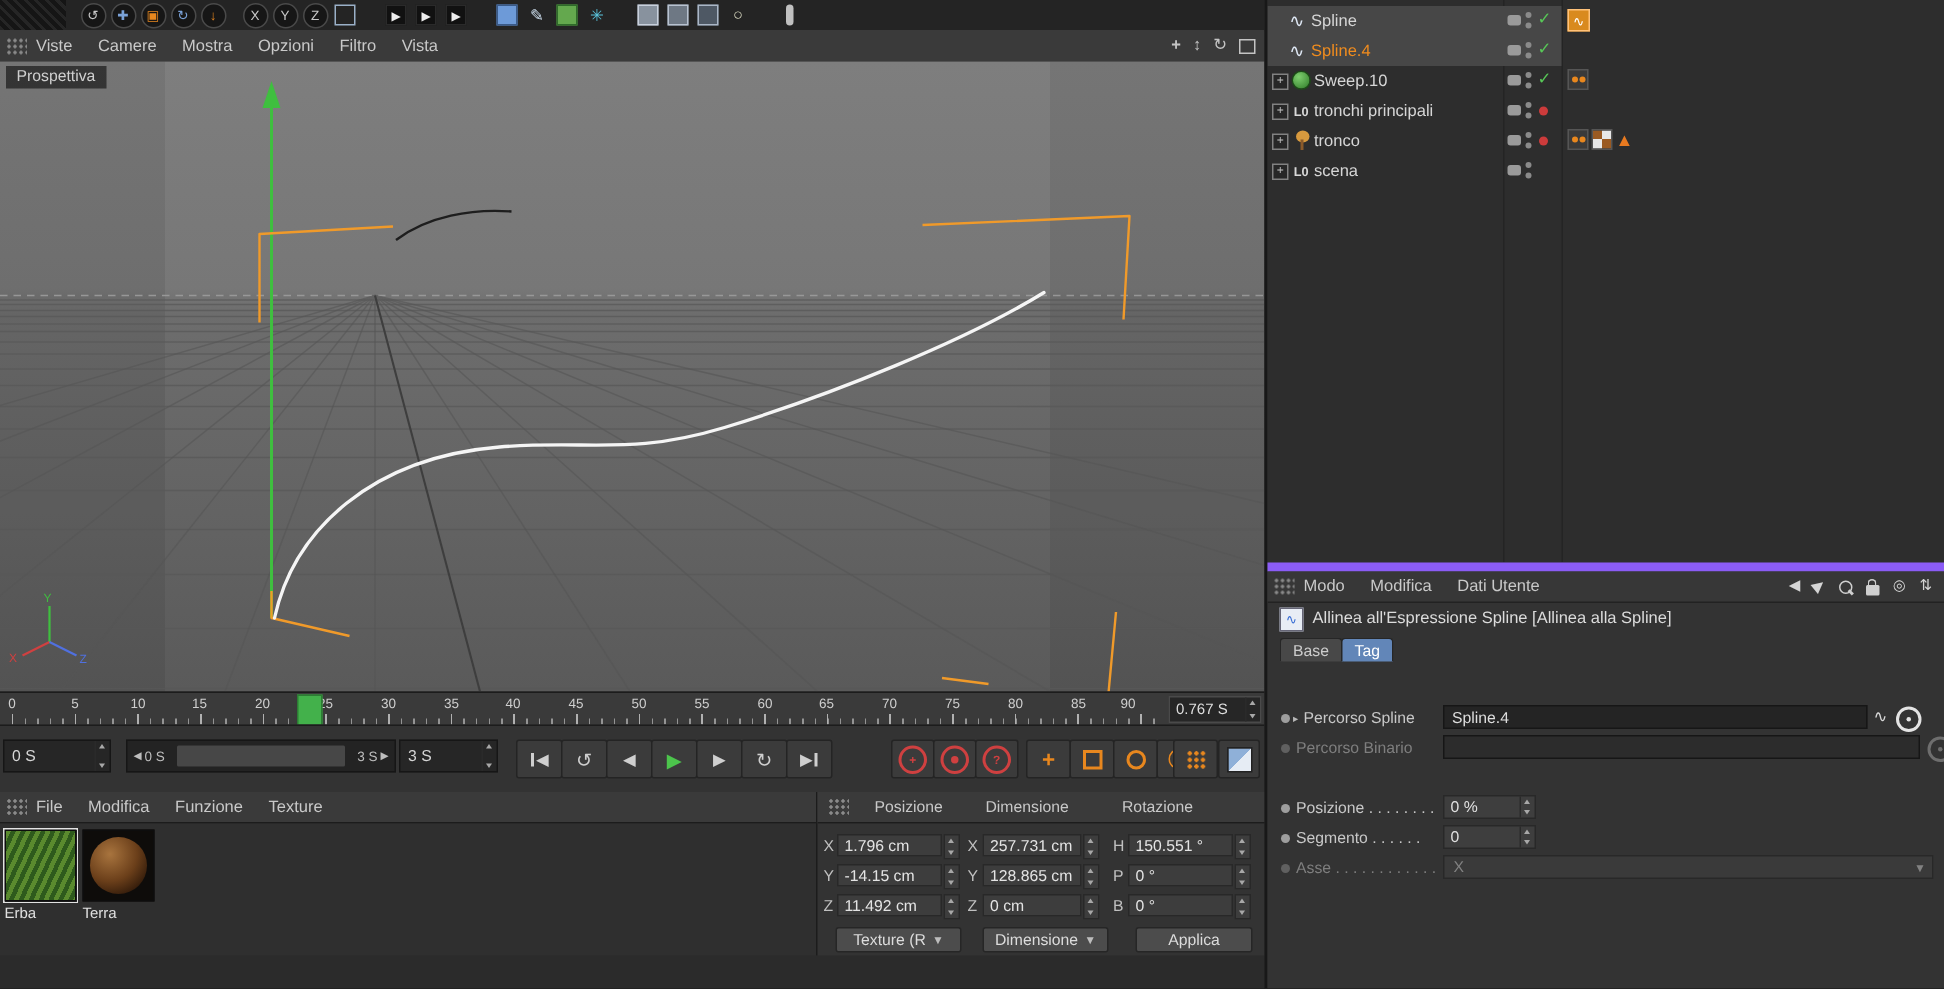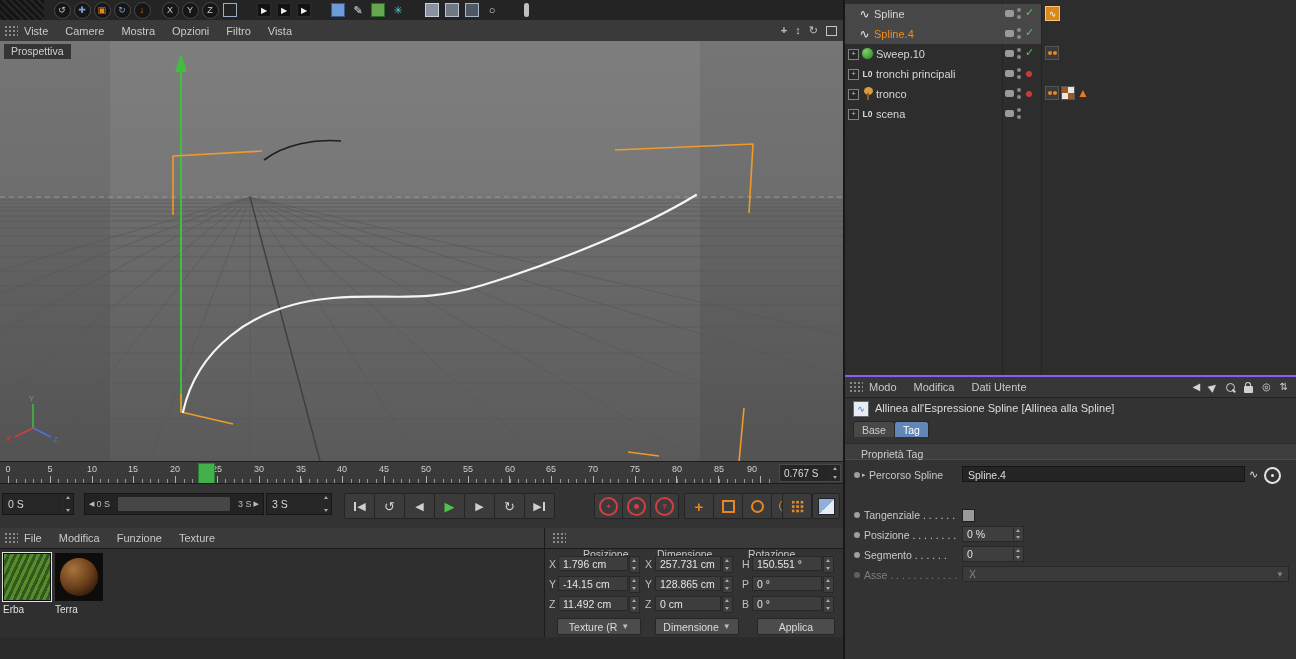--- a/index.html
+++ b/index.html
@@ -92,21 +92,21 @@
     box-shadow:0 0 0 1px #e2e2e2;}
   #thumb-terra{left:55px;background:#0e0c0a;display:flex;align-items:center;justify-content:center;}
   #thumb-terra .sphere{width:38px;height:38px;border-radius:50%;
     background:radial-gradient(circle at 35% 30%,#a8743e,#6b3f1a 50%,#2a1608 85%);}
   .mat-name{position:absolute;top:76px;width:46px;text-align:left;font-size:10px;color:#e0e0e0;}
 
   
   #coord-panel{left:544px;top:528px;width:299px;height:109px;background:#333333;border-left:1px solid #1c1c1c;}
   #coord-header{position:absolute;left:0;top:0;width:100%;height:20px;background:#3a3a3a;
     border-bottom:1px solid #1c1c1c;}
-  .chead{position:absolute;top:20px;font-size:10.5px;color:#c8c8c8;}
+  .chead{position:absolute;top:4px;font-size:10.5px;color:#c8c8c8;}
   .coord-row{position:absolute;left:0;width:100%;height:16px;}
   .cl{position:absolute;top:2px;font-size:10.5px;color:#c0c0c0;}
   .cv{position:absolute;top:0;height:15px;background:#3d3d3d;border:1px solid #282828;
     font-size:10.5px;color:#e4e4e4;line-height:15px;padding-left:4px;box-sizing:border-box;}
   .cstep{position:absolute;top:0;width:9px;height:15px;background:#3d3d3d;border:1px solid #282828;}
   .cstep::before{content:"";position:absolute;left:1.5px;top:2px;
     border-left:2.5px solid transparent;border-right:2.5px solid transparent;border-bottom:3.5px solid #a8a8a8;}
   .cstep::after{content:"";position:absolute;left:1.5px;bottom:2px;
     border-left:2.5px solid transparent;border-right:2.5px solid transparent;border-top:3.5px solid #a8a8a8;}
   .cbtn{position:absolute;height:17px;background:#4c4c4c;border:1px solid #262626;border-radius:2px;
@@ -147,21 +147,21 @@
   .tag-sel{width:15px;height:15px;background:#d98a1e;border:1px solid #ffc27a;display:flex;align-items:center;
     justify-content:center;color:#fff;font-size:9px;box-sizing:border-box;}
   .tag-box{position:relative;width:14px;height:14px;background:#3a3a3a;border:1px solid #555;box-sizing:border-box;}
   .tag-box .d1,.tag-box .d2{position:absolute;width:4px;height:4px;border-radius:50%;background:#e8871e;}
   .tag-box .d1{left:2px;top:4px;} .tag-box .d2{left:7px;top:4px;}
   .tag-checker{width:14px;height:14px;border:1px solid #555;box-sizing:border-box;
     background:conic-gradient(#e8e8e8 0 25%,#9a5a22 0 50%,#e8e8e8 0 75%,#9a5a22 0);}
   .tag-warn{color:#e87a20;font-size:12px;line-height:14px;}
 
   
-  #am{position:absolute;left:0;top:375px;width:100%;height:284px;background:#333333;border-top:2px solid #8b5cf6;box-sizing:border-box;padding-left:45px;}
+  #am{position:absolute;left:0;top:375px;width:100%;height:284px;background:#333333;border-top:6px solid #8b5cf6;box-sizing:border-box;padding-left:45px;}
   #am-header{position:absolute;left:0;top:0;width:100%;height:20px;background:#373737;border-bottom:1px solid #222;
     display:flex;align-items:center;}
   #am-header .right{margin-left:auto;display:flex;align-items:center;margin-right:8px;gap:9px;}
   .ami{color:#d4d4d4;font-size:10px;line-height:10px;}
   .ami-cursor{display:inline-block;transform:rotate(-40deg);}
   .mmag{position:relative;width:7px;height:7px;border:1.5px solid #d0d0d0;border-radius:50%;}
   .mmag::after{content:"";position:absolute;left:5.5px;top:6px;width:4px;height:1.5px;background:#d0d0d0;
     transform:rotate(45deg);}
   .mlock{position:relative;width:9px;height:7px;background:#d0d0d0;border-radius:1px;margin-top:4px;}
   .mlock::before{content:"";position:absolute;left:1.5px;top:-4px;width:4px;height:4px;
@@ -666,41 +666,41 @@
       <div id="am-titlerow">
         <span id="am-title-icon">∿</span>
         <span id="am-title">Allinea all'Espressione Spline [Allinea alla Spline]</span>
       </div>
 
       <div style="position:absolute;left:0;top:44px;width:100%;height:16px;">
         <span class="tab" id="tab-base">Base</span>
         <span class="tab" id="tab-tag">Tag</span>
       </div>
 
-      <div id="am-section">
-        <span>Proprietà Tag</span>
-      </div>
 
       <div class="am-row" style="top:88px">
         <span class="pdot"></span>
         <span class="ptri">▸</span>
         <span class="plabel" style="left:24px">Percorso Spline</span>
         <div class="am-input" style="width:283px">Spline.4</div>
         <span class="mini-spline" style="left:404px">∿</span>
         <span class="pick-circle" style="left:419px">
             <span class="c"></span>
           </span>
       </div>
 
-
-      <div class="am-row" style="top:128px">
-        <span class="pdot"></span>
-        <span class="plabel" style="left:19px">Tangenziale . . . . . .</span>
-        <span class="am-check"></span>
-      </div>
+      <div class="am-row" style="top:108px">
+        <span class="pdot dim"></span>
+        <span class="plabel dim" style="left:19px">Percorso Binario</span>
+        <div class="am-input dim" style="width:318px"></div>
+        <span class="pick-circle dim" style="left:440px">
+            <span class="c"></span>
+          </span>
+      </div>
+
 
       <div class="am-row" style="top:148px">
         <span class="pdot"></span>
         <span class="plabel" style="left:19px">Posizione . . . . . . . .</span>
         <div class="am-spin">
           <span class="val">0 %</span>
           <span class="spin-col"></span>
         </div>
       </div>
 

